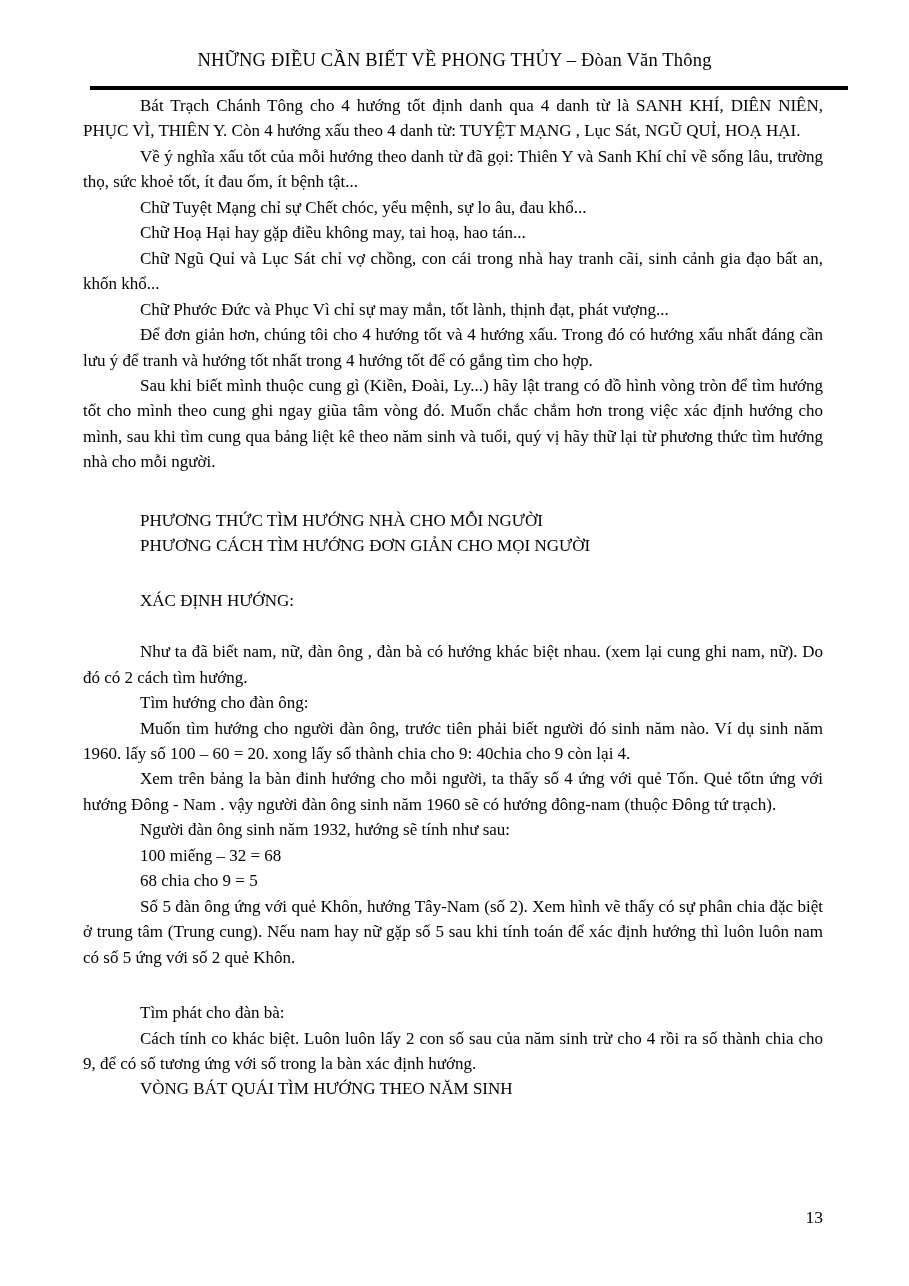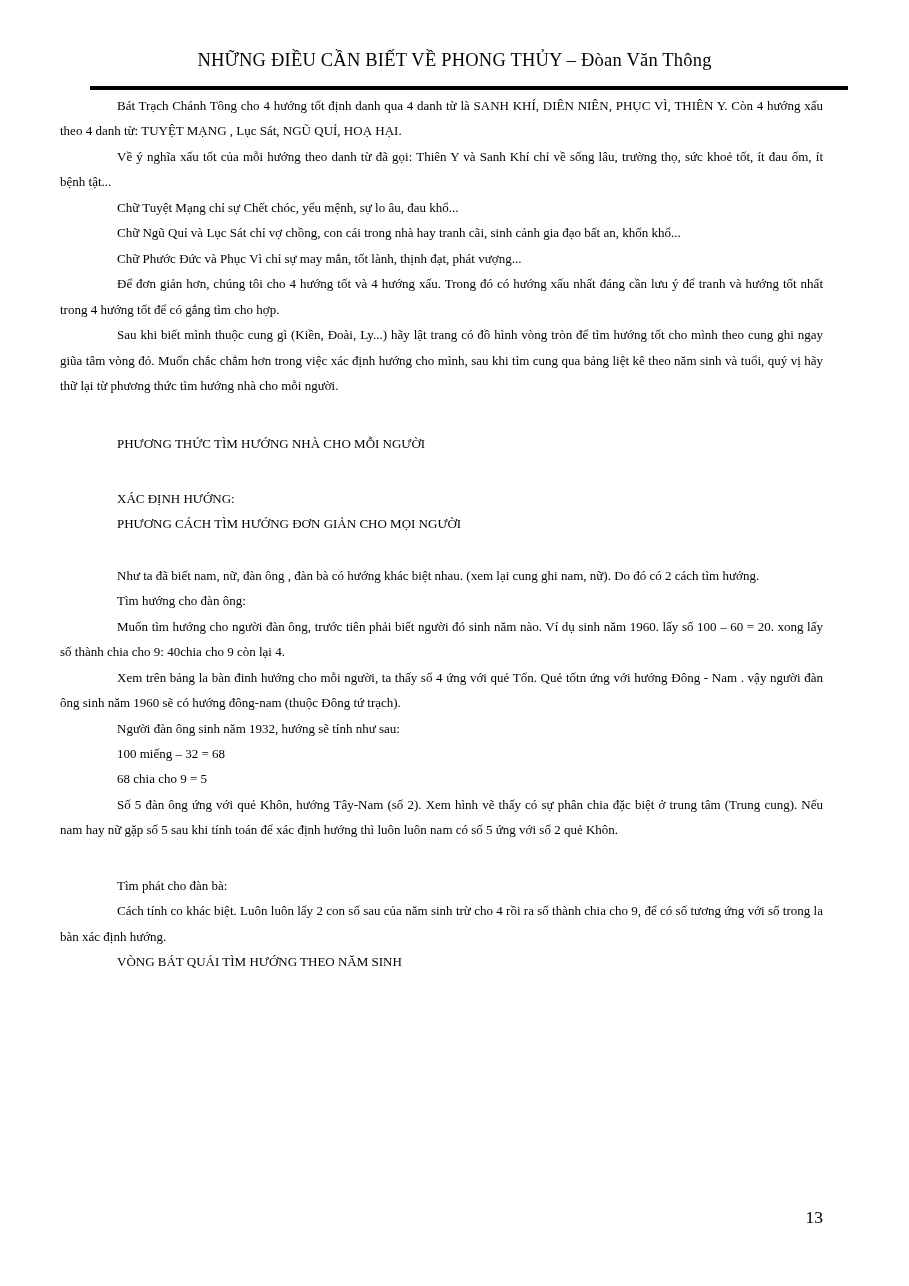--- a/index.html
+++ b/index.html
@@ -25,23 +25,23 @@
   }
   .head-rule {
     margin-top: 13px;
     margin-left: 90px;
     width: 758px;
     height: 4px;
     background: #000000;
   }
   .content {
     margin-top: 3px;
-    padding-left: 60px;
+    padding-left: 83px;
     padding-right: 86px;
-    font-size: 13px;
+    font-size: 17px;
     line-height: 25.45px;
   }
   .content p {
     margin: 0;
     text-indent: 57px;
     text-align: justify;
   }
   .content p.noj { text-align: left; }
   .content .bold { font-weight: normal; }
   .gap-xl { margin-top: 33px !important; }
@@ -62,29 +62,30 @@
 <div class="page">
 
   <div class="running-head">NHỮNG ĐIỀU CẦN BIẾT VỀ PHONG THỦY – Đòan Văn Thông</div>
 
   <div class="head-rule"></div>
 
   <div class="content">
     <p>Bát Trạch Chánh Tông cho 4 hướng tốt định danh qua 4 danh từ là SANH KHÍ, DIÊN NIÊN, PHỤC VÌ, THIÊN Y. Còn 4 hướng xấu theo 4 danh từ: TUYỆT MẠNG , Lục Sát, NGŨ QUỈ, HOẠ HẠI.</p>
     <p>Về ý nghĩa xấu tốt của mỗi hướng theo danh từ đã gọi: Thiên Y và Sanh Khí chỉ về sống lâu, trường thọ, sức khoẻ tốt, ít đau ốm, ít bệnh tật...</p>
     <p>Chữ Tuyệt Mạng chỉ sự Chết chóc, yểu mệnh, sự lo âu, đau khổ...</p>
+    <p>Chữ Hoạ Hại hay gặp điều không may, tai hoạ, hao tán...</p>
     <p>Chữ Ngũ Quỉ và Lục Sát chỉ vợ chồng, con cái trong nhà hay tranh cãi, sinh cảnh gia đạo bất an, khốn khổ...</p>
     <p>Chữ Phước Đức và Phục Vì chỉ sự may mắn, tốt lành, thịnh đạt, phát vượng...</p>
     <p>Để đơn giản hơn, chúng tôi cho 4 hướng tốt và 4 hướng xấu. Trong đó có hướng xấu nhất đáng cần lưu ý để tranh và hướng tốt nhất trong 4 hướng tốt để có gắng tìm cho hợp.</p>
     <p>Sau khi biết mình thuộc cung gì (Kiền, Đoài, Ly...) hãy lật trang có đồ hình vòng tròn để tìm hướng tốt cho mình theo cung ghi ngay giũa tâm vòng đó. Muốn chắc chắm hơn trong việc xác định hướng cho mình, sau khi tìm cung qua bảng liệt kê theo năm sinh và tuổi, quý vị hãy thữ lại từ phương thức tìm hướng nhà cho mỗi người.</p>
 
     <p class="bold gap-xl noj">PHƯƠNG THỨC TÌM HƯỚNG NHÀ CHO MỖI NGƯỜI</p>
 
+    <p class="bold noj">PHƯƠNG CÁCH TÌM HƯỚNG ĐƠN GIẢN CHO MỌI NGƯỜI</p>
     <p class="bold gap-lg noj">XÁC ĐỊNH HƯỚNG:</p>
-    <p class="bold noj">PHƯƠNG CÁCH TÌM HƯỚNG ĐƠN GIẢN CHO MỌI NGƯỜI</p>
 
     <p class="gap-md">Như ta đã biết nam, nữ, đàn ông , đàn bà có hướng khác biệt nhau. (xem lại cung ghi nam, nữ). Do đó có 2 cách tìm hướng.</p>
     <p class="bold noj">Tìm hướng cho đàn ông:</p>
     <p>Muốn tìm hướng cho người đàn ông, trước tiên phải biết người đó sinh năm nào. Ví dụ sinh năm 1960. lấy số 100 – 60 = 20. xong lấy số thành chia cho 9: 40chia cho 9 còn lại 4.</p>
     <p>Xem trên bảng la bàn đinh hướng cho mỗi người, ta thấy số 4 ứng với quẻ Tốn. Quẻ tốtn ứng với hướng Đông - Nam . vậy người đàn ông sinh năm 1960 sẽ có hướng đông-nam (thuộc Đông tứ trạch).</p>
     <p class="noj">Người đàn ông sinh năm 1932, hướng sẽ tính như sau:</p>
     <p class="noj">100 miếng – 32 = 68</p>
     <p class="noj">68 chia cho 9 = 5</p>
     <p>Số 5 đàn ông ứng với quẻ Khôn, hướng Tây-Nam (số 2). Xem hình vẽ thấy có sự phân chia đặc biệt ở trung tâm (Trung cung). Nếu nam hay nữ gặp số 5 sau khi tính toán để xác định hướng thì luôn luôn nam có số 5 ứng với số 2 quẻ Khôn.</p>
 

